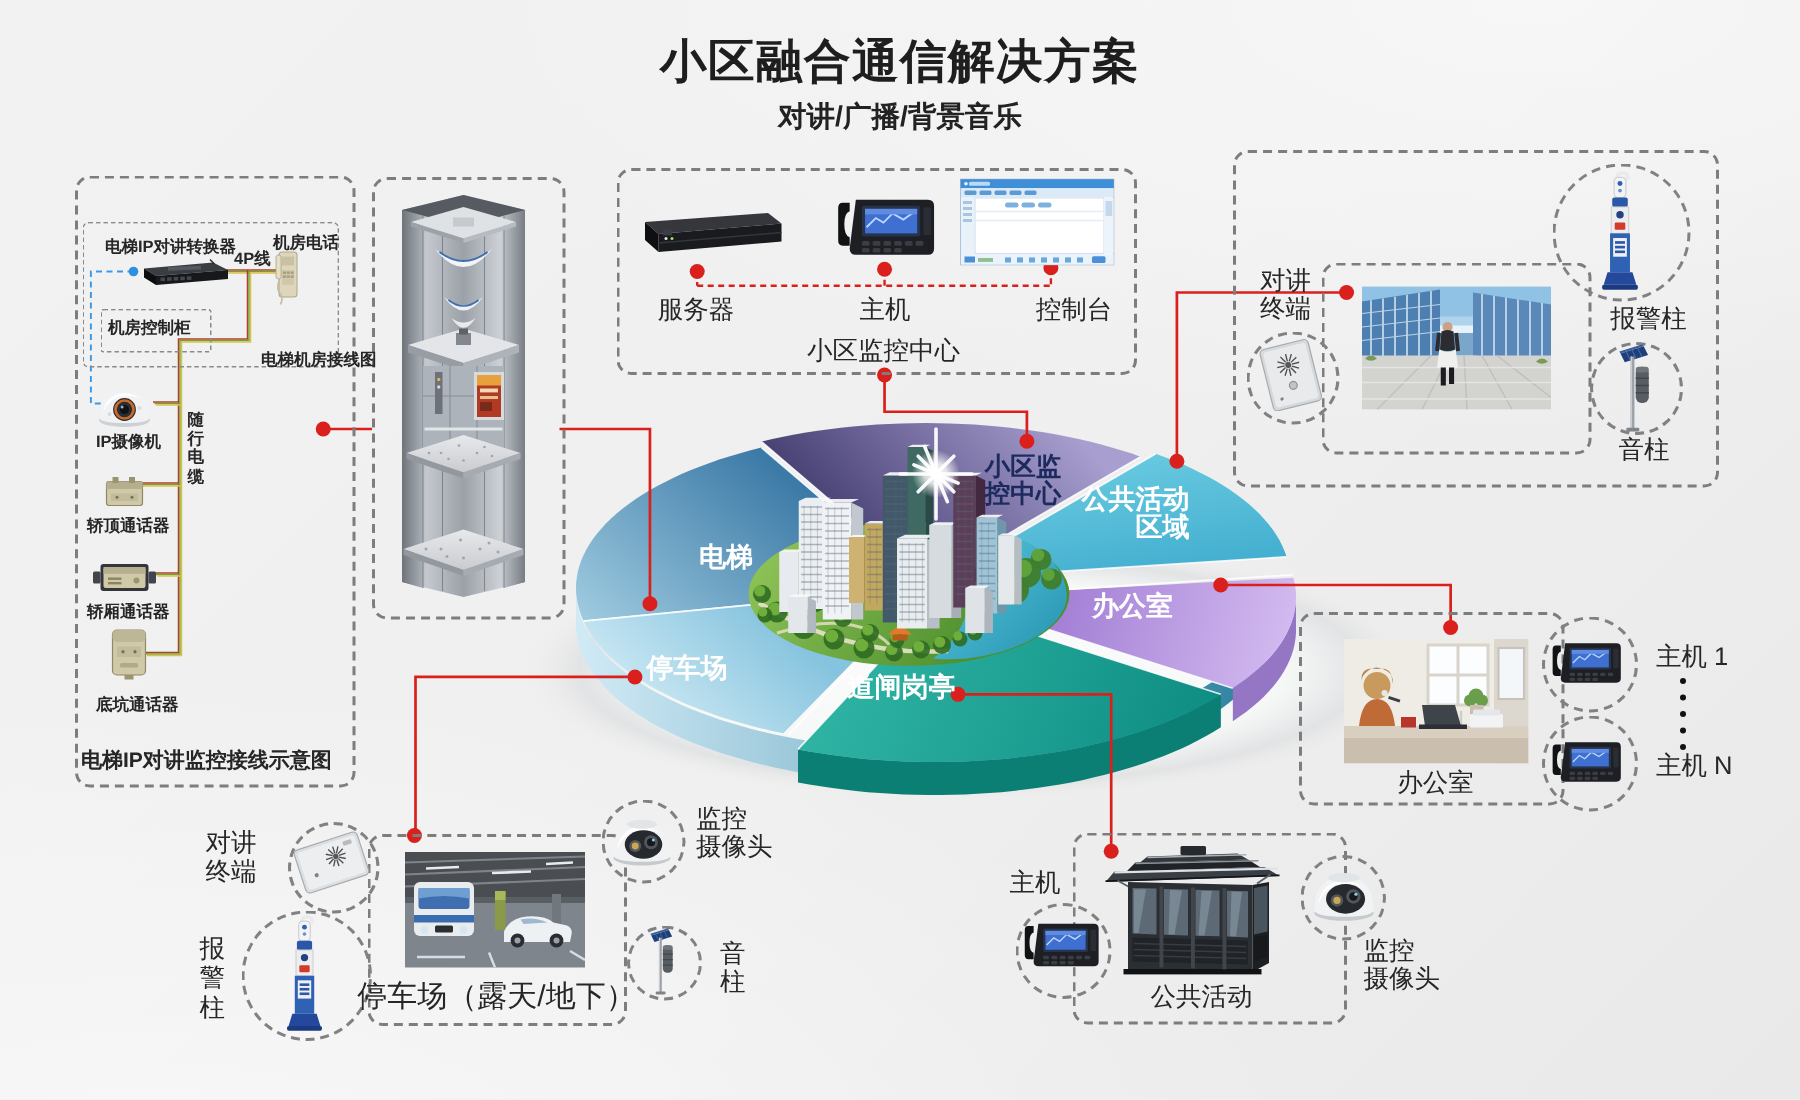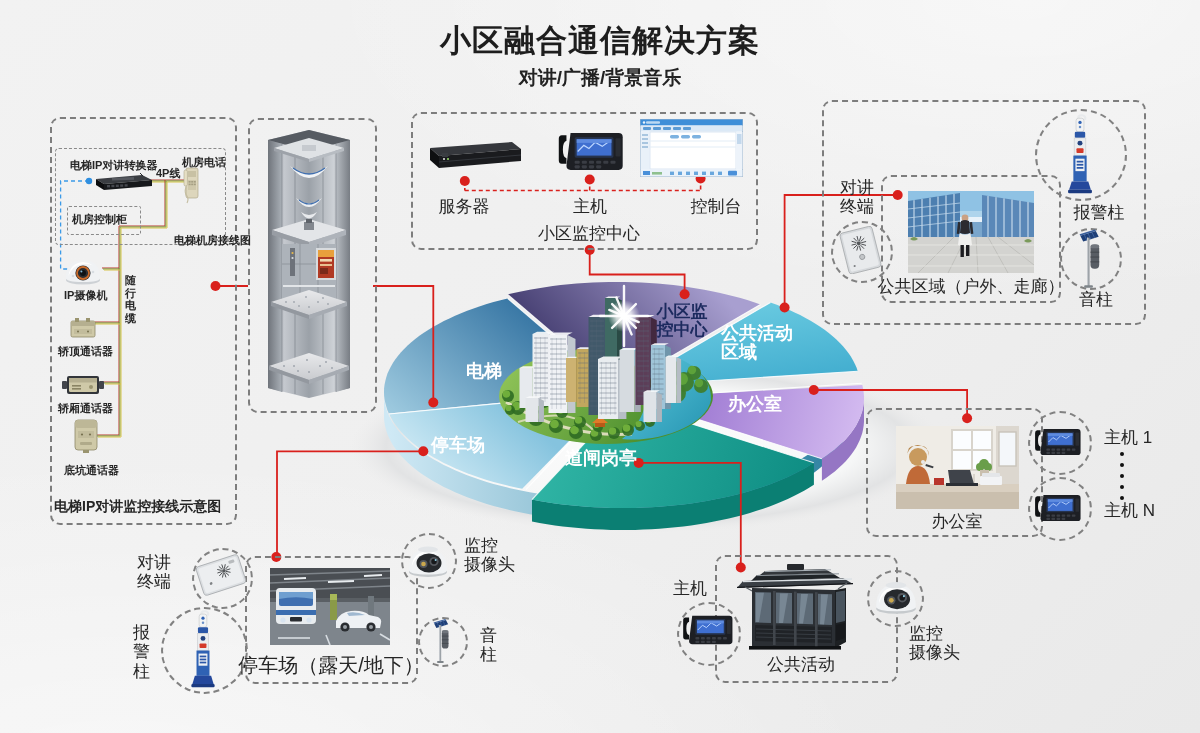--- a/index.html
+++ b/index.html
@@ -13,21 +13,21 @@
          linear-gradient(135deg,#f2f2f2 0%,#efefef 55%,#e9e9e9 100%);}
   .abs{position:absolute;}
   .dashbox{position:absolute;border:2px dashed #7d7d7d;border-radius:10px;}
   .dashcircle{position:absolute;border:2px dashed #818181;border-radius:50%;}
   .lbl{position:absolute;color:#262626;white-space:pre-line;line-height:1.14;}
   .ctr{transform:translate(-50%,-50%);text-align:center;}
   .big-label{font-size:17px;}
   .small-label{font-size:11px;font-weight:bold;}
   .vlbl{text-align:center;letter-spacing:0;}
   .pie-label{position:absolute;color:#ffffff;font-weight:bold;font-size:18px;
-             text-align:left;white-space:pre-line;line-height:1.08;transform:translate(-50%,-50%);}
+             text-align:right;white-space:pre-line;line-height:1.08;transform:translate(-50%,-50%);}
   #title{position:absolute;left:600px;top:41px;transform:translate(-50%,-50%);
          font-size:31px;font-weight:bold;color:#1e1e1e;letter-spacing:1px;white-space:nowrap;}
   #subtitle{position:absolute;left:600px;top:78px;transform:translate(-50%,-50%);
          font-size:19px;font-weight:bold;color:#222;white-space:nowrap;}
   .devsvg{position:absolute;}
   .dotcol{position:absolute;display:flex;flex-direction:column;align-items:center;gap:7px;}
   .dotcol i{width:4px;height:4px;border-radius:50%;background:#111;}
 </style>
 </head>
 <body>
@@ -417,21 +417,20 @@
 行
 电
 缆</div>
   <div class="lbl small-label" style="left:58px;top:345px;">轿顶通话器</div>
   <div class="lbl small-label" style="left:58px;top:402px;">轿厢通话器</div>
   <div class="lbl small-label" style="left:64px;top:464px;">底坑通话器</div>
   <div class="lbl" style="left:54px;top:499px;font-size:14px;font-weight:bold;">电梯IP对讲监控接线示意图</div>
 
   <div class="lbl big-label ctr" style="left:857px;top:197px;">对讲
 终端</div>
-  <div class="lbl big-label ctr" style="left:971px;top:287px;">公共区域（户外、走廊）</div>
   <div class="lbl big-label ctr" style="left:1099px;top:213px;">报警柱</div>
   <div class="lbl big-label ctr" style="left:1096px;top:300px;">音柱</div>
 
   <div class="lbl big-label ctr" style="left:957px;top:522px;">办公室</div>
   <div class="lbl big-label" style="left:1104px;top:428px;">主机 1</div>
   <div class="lbl big-label" style="left:1104px;top:501px;">主机 N</div>
   <div class="dotcol" style="left:1120px;top:452px;">
     <i></i>
       <i></i>
       <i></i>

